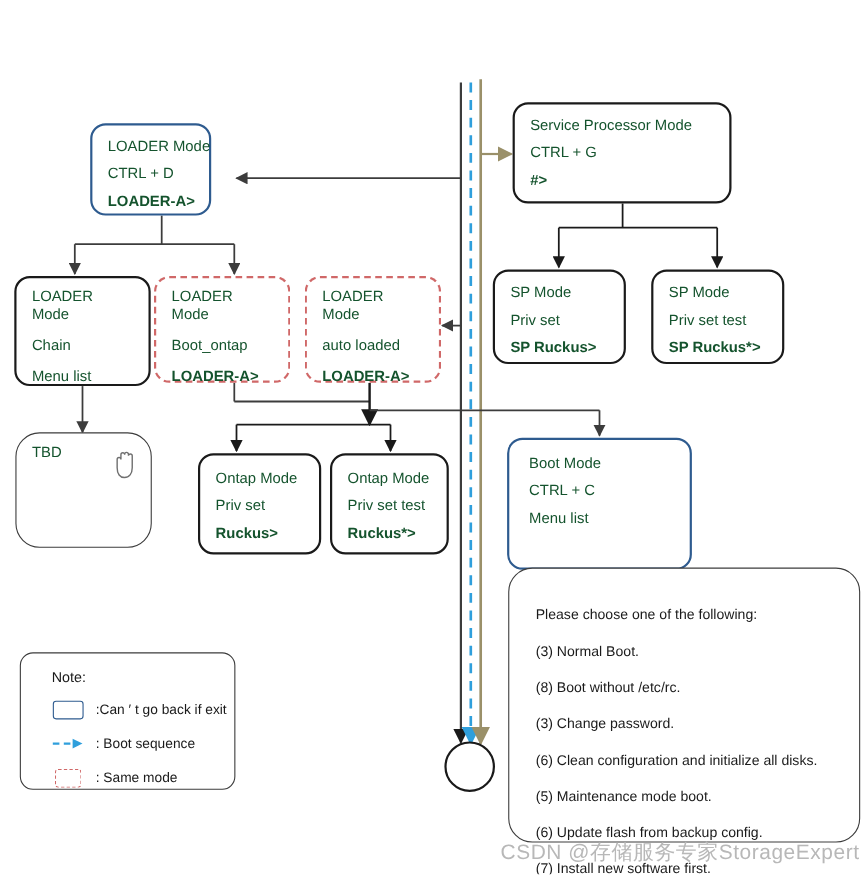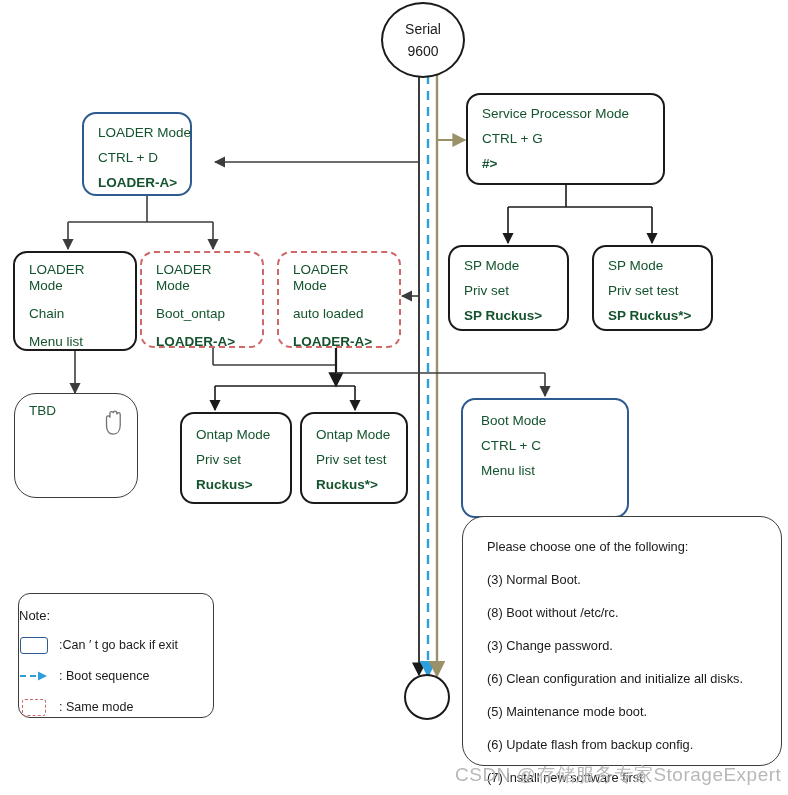--- a/index.html
+++ b/index.html
@@ -69,31 +69,31 @@
   .line.tight {
     margin-bottom: 10px;
   }
   .circle-text {
     font-size: 14px;
     color: #1a1a1a;
     margin: 3px 0;
   }
   
   #menu-panel {
-    padding: 22px 24px;
+    padding: 34px 24px;
   }
   #menu-panel .menu-line {
     font-size: 12.8px;
     color: #1a1a1a;
     margin-bottom: 18px;
     white-space: nowrap;
   }
   
   #legend {
-    padding: 14px 0;
+    padding: 14px 28px;
   }
   #legend .legend-title {
     font-size: 13px;
     color: #1a1a1a;
     margin-bottom: 12px;
   }
   .legend-row {
     display: flex;
     align-items: center;
     margin-bottom: 11px;
@@ -195,24 +195,20 @@
     <path d="M 215 386 L 355 386" stroke="#1a1a1a" stroke-width="1.6" fill="none"></path>
     <path d="M 215 386 L 215 410" stroke="#1a1a1a" stroke-width="1.6" fill="none" marker-end="url(#arrowBlack)"></path>
     <path d="M 355 386 L 355 410" stroke="#1a1a1a" stroke-width="1.6" fill="none" marker-end="url(#arrowBlack)"></path>
 
     <path d="M 336 373 L 545 373" stroke="#3c3c3c" stroke-width="1.6" fill="none"></path>
     <path d="M 545 373 L 545 396" stroke="#3c3c3c" stroke-width="1.6" fill="none" marker-end="url(#arrowGray)"></path>
 
     <path d="M 545 494 L 545 516" stroke="#1a1a1a" stroke-width="1.6" fill="none" marker-end="url(#arrowBlack)"></path>
   </svg>
 
-  <div class="node circle" style="left:381px; top:2px; width:84px; height:76px;">
-    <div class="circle-text">Serial</div>
-    <div class="circle-text">9600</div>
-  </div>
 
   <div class="node box-blue" style="left:82px; top:112px; width:110px; height:84px;">
     <div class="lines">
       <div class="line tight">LOADER Mode</div>
       <div class="line tight">CTRL + D</div>
       <div class="line bold">LOADER-A&gt;</div>
     </div>
   </div>
 
   <div class="node box" style="left:466px; top:93px; width:199px; height:92px;">

